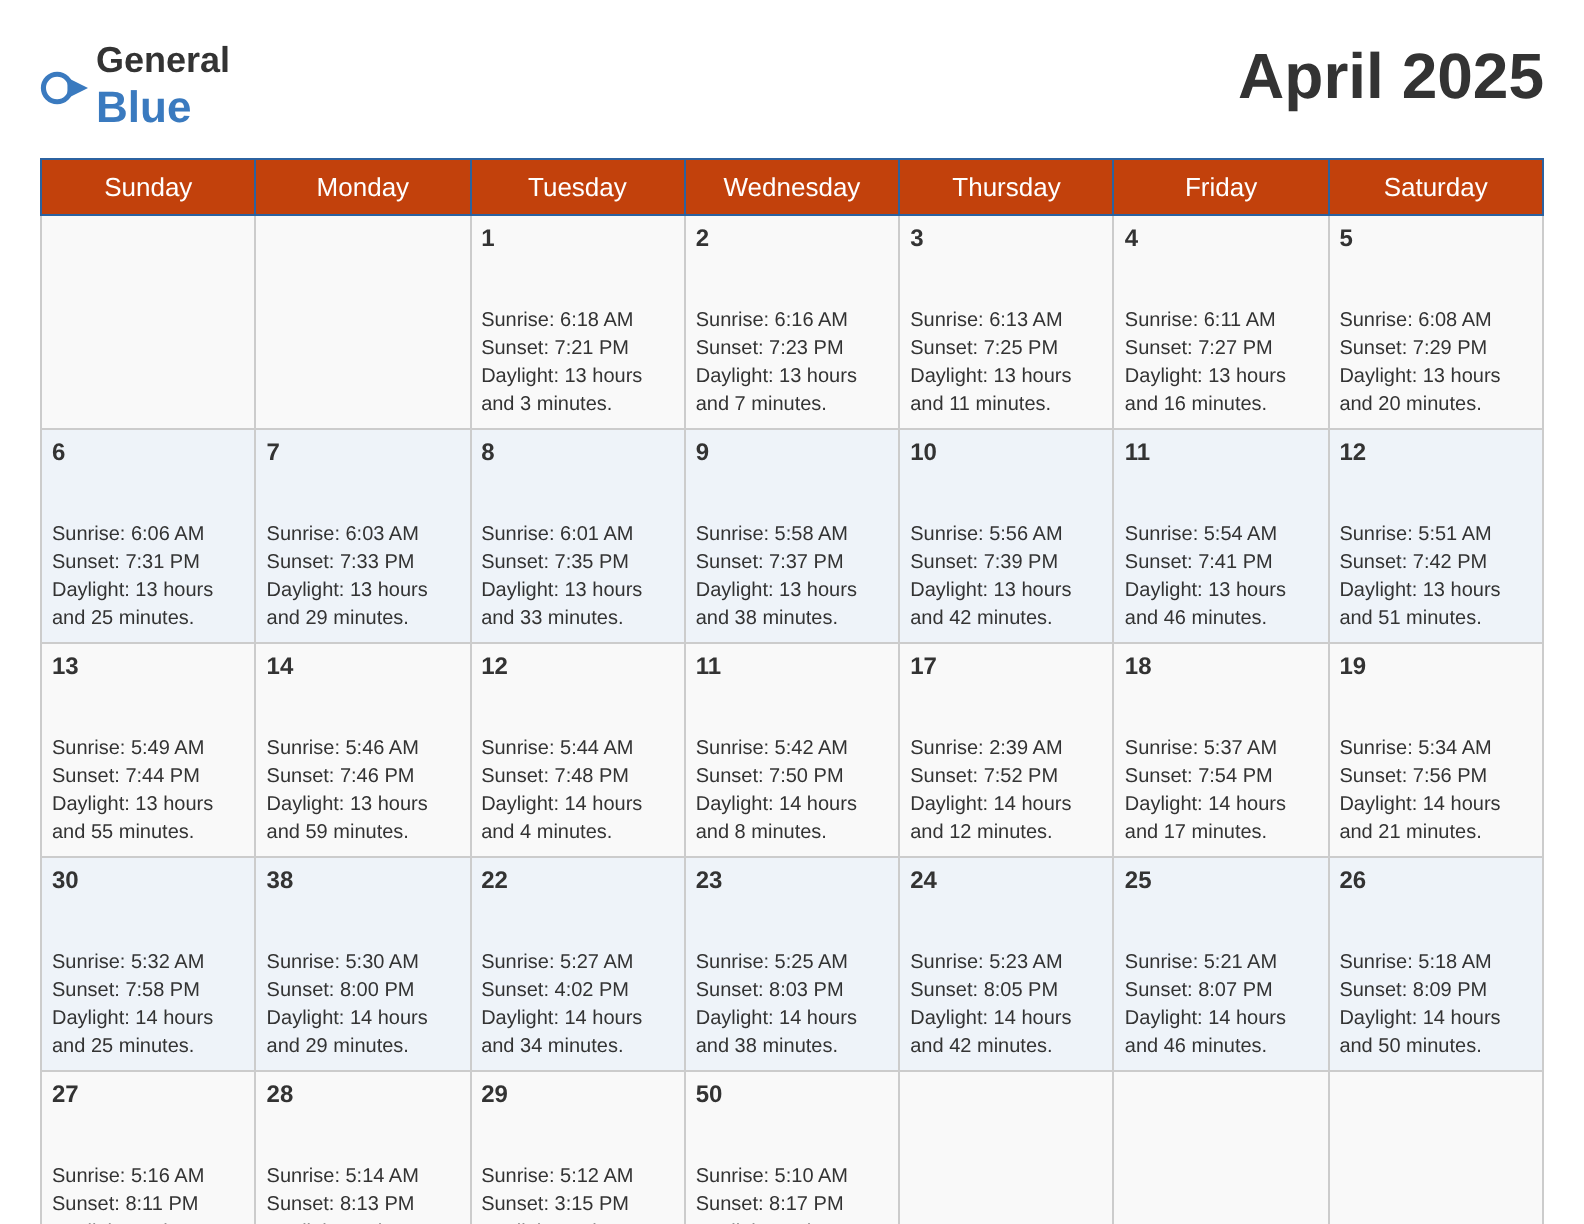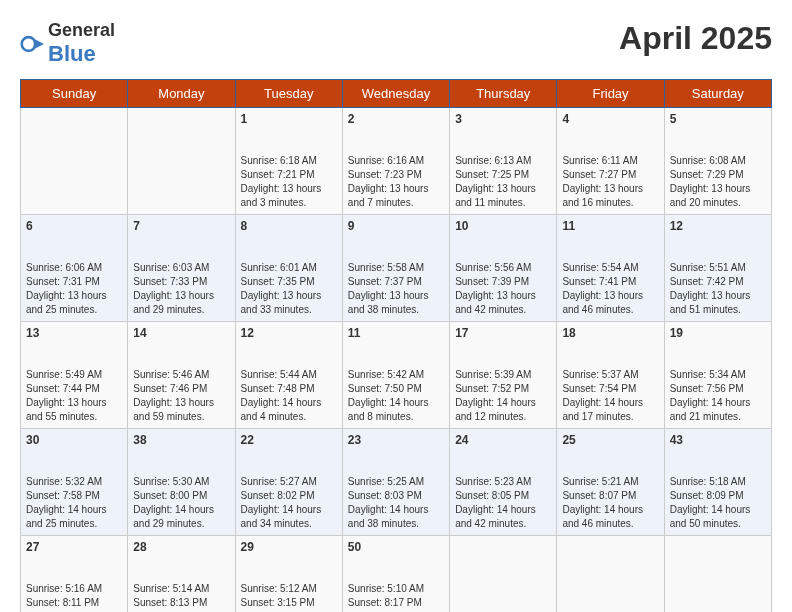--- a/index.html
+++ b/index.html
@@ -221,21 +221,21 @@
 Daylight: 14 hours and 4 minutes.</div>
         </td>
         <td>
           <span class="day-number">11</span>
           <div class="day-info">Sunrise: 5:42 AM
 Sunset: 7:50 PM
 Daylight: 14 hours and 8 minutes.</div>
         </td>
         <td>
           <span class="day-number">17</span>
-          <div class="day-info">Sunrise: 5:39 AM
+          <div class="day-info">Sunrise: 2:39 AM
 Sunset: 7:52 PM
 Daylight: 14 hours and 12 minutes.</div>
         </td>
         <td>
           <span class="day-number">18</span>
           <div class="day-info">Sunrise: 5:37 AM
 Sunset: 7:54 PM
 Daylight: 14 hours and 17 minutes.</div>
         </td>
         <td>
@@ -254,21 +254,21 @@
         </td>
         <td>
           <span class="day-number">38</span>
           <div class="day-info">Sunrise: 5:30 AM
 Sunset: 8:00 PM
 Daylight: 14 hours and 29 minutes.</div>
         </td>
         <td>
           <span class="day-number">22</span>
           <div class="day-info">Sunrise: 5:27 AM
-Sunset: 8:02 PM
+Sunset: 4:02 PM
 Daylight: 14 hours and 34 minutes.</div>
         </td>
         <td>
           <span class="day-number">23</span>
           <div class="day-info">Sunrise: 5:25 AM
 Sunset: 8:03 PM
 Daylight: 14 hours and 38 minutes.</div>
         </td>
         <td>
           <span class="day-number">24</span>
@@ -276,21 +276,21 @@
 Sunset: 8:05 PM
 Daylight: 14 hours and 42 minutes.</div>
         </td>
         <td>
           <span class="day-number">25</span>
           <div class="day-info">Sunrise: 5:21 AM
 Sunset: 8:07 PM
 Daylight: 14 hours and 46 minutes.</div>
         </td>
         <td>
-          <span class="day-number">43</span>
+          <span class="day-number">26</span>
           <div class="day-info">Sunrise: 5:18 AM
 Sunset: 8:09 PM
 Daylight: 14 hours and 50 minutes.</div>
         </td>
       </tr>
       <tr>
         <td>
           <span class="day-number">27</span>
           <div class="day-info">Sunrise: 5:16 AM
 Sunset: 8:11 PM

